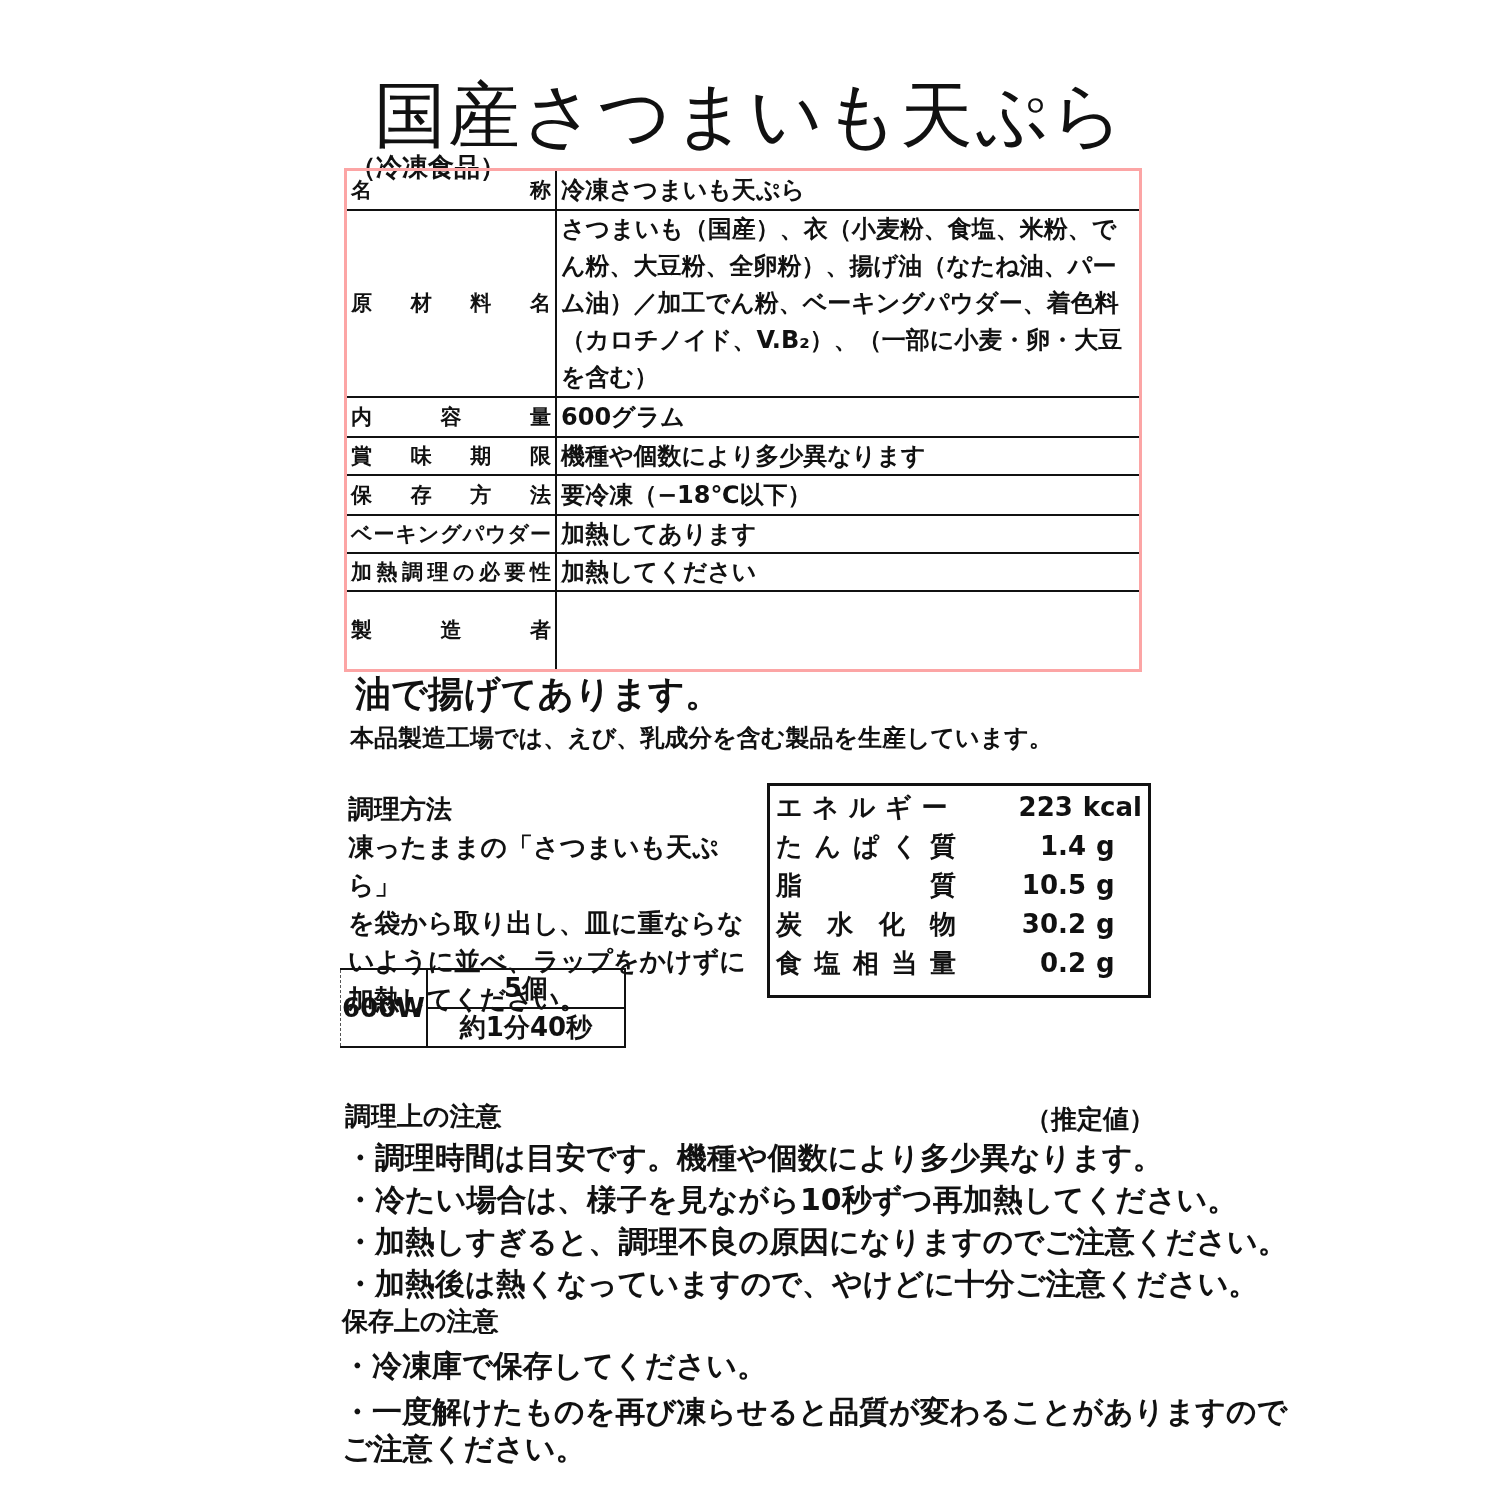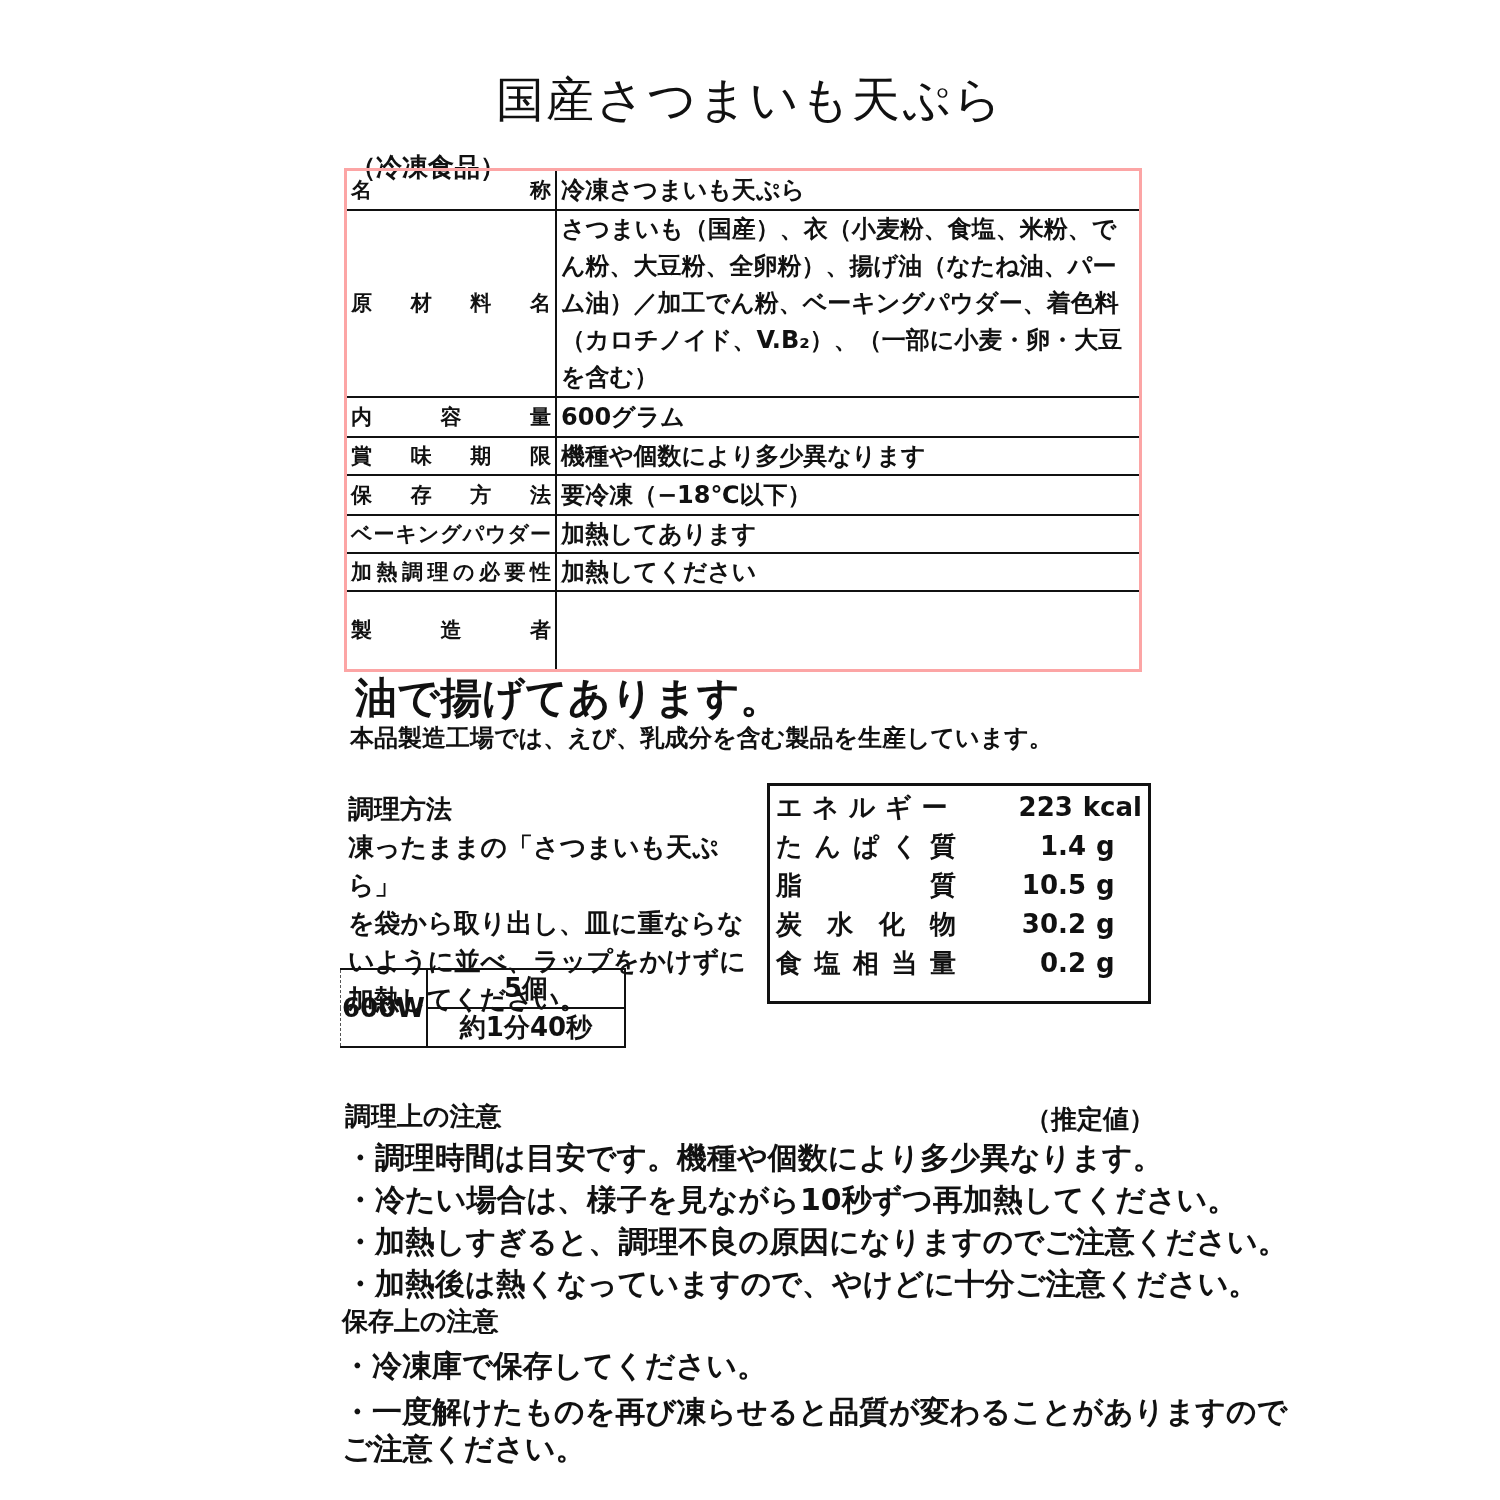--- a/index.html
+++ b/index.html
@@ -1,24 +1,24 @@
 <!DOCTYPE html>
 <html><head>
 <meta charset="utf-8">
 <style>
   html, body { margin:0; padding:0; background:#ffffff; }
   body { width:1500px; height:1500px; position:relative; overflow:hidden; color:#111; font-family:"DejaVu Sans", sans-serif; }
   .abs { position:absolute; }
-  .title { left:0; width:1500px; top:68px; text-align:center; font-size:48px; font-weight:normal; letter-spacing:2px; }
+  .title { left:0; width:1500px; top:68px; text-align:center; font-size:72px; font-weight:normal; letter-spacing:2px; }
   .frozen-label { left:350px; top:150px; font-size:26px; font-weight:bold; }
   table.spec { position:absolute; left:344px; top:168px; width:798px; border-collapse:collapse; border:3px solid #fca5a5; }
   table.spec td { border:2px solid #111; font-weight:bold; padding:0 4px; vertical-align:middle; }
   table.spec td.k { width:200px; font-size:21px; text-align:justify; text-align-last:justify; letter-spacing:0; white-space:nowrap; }
   table.spec td.v { font-size:24px; line-height:36px; }
-  .fried { left:355px; top:670px; font-size:42px; font-weight:bold; }
+  .fried { left:355px; top:670px; font-size:36px; font-weight:bold; }
   .factory { left:350px; top:722px; font-size:24px; font-weight:bold; }
   .method { left:348px; top:790px; width:400px; font-size:26px; font-weight:bold; line-height:38px; }
   table.mw { position:absolute; left:340px; top:968px; border-collapse:collapse; font-size:26px; font-weight:bold; }
   table.mw td { border:2px solid #111; text-align:center; height:34px; }
   .nut-head { text-align:center; font-size:26px; font-weight:bold; line-height:32px; padding:4px 0; border-bottom:3px solid #111; }
   .nut-row { display:flex; font-size:26px; font-weight:bold; line-height:39px; padding:0 6px; }
   .nut-row .n { width:180px; text-align:justify; text-align-last:justify; }
   .nut-row .val { width:95px; text-align:right; margin-left:35px; }
   .nut-row .u { margin-left:10px; }
   .estimate { left:1025px; top:1054px; font-size:26px; font-weight:bold;margin-top:48px; }
@@ -85,21 +85,21 @@
     <td rowspan="2" style="width:82px;border-left:1px dashed #555">600W</td>
     <td style="width:194px">5個</td>
   </tr>
   <tr>
     <td>約1分40秒</td>
   </tr>
 </tbody>
   </table>
 
 <div class="abs" style="left:767px;top:783px;width:378px;border:3px solid #111;">
-  <div style="padding:2px 0 18px 0">
+  <div style="padding:2px 0 12px 0">
     <div class="nut-row">
       <span class="n">エネルギー</span>
       <span class="val">223</span>
       <span class="u">kcal</span>
     </div>
     <div class="nut-row">
       <span class="n">たんぱく質</span>
       <span class="val">1.4</span>
       <span class="u">g</span>
     </div>

